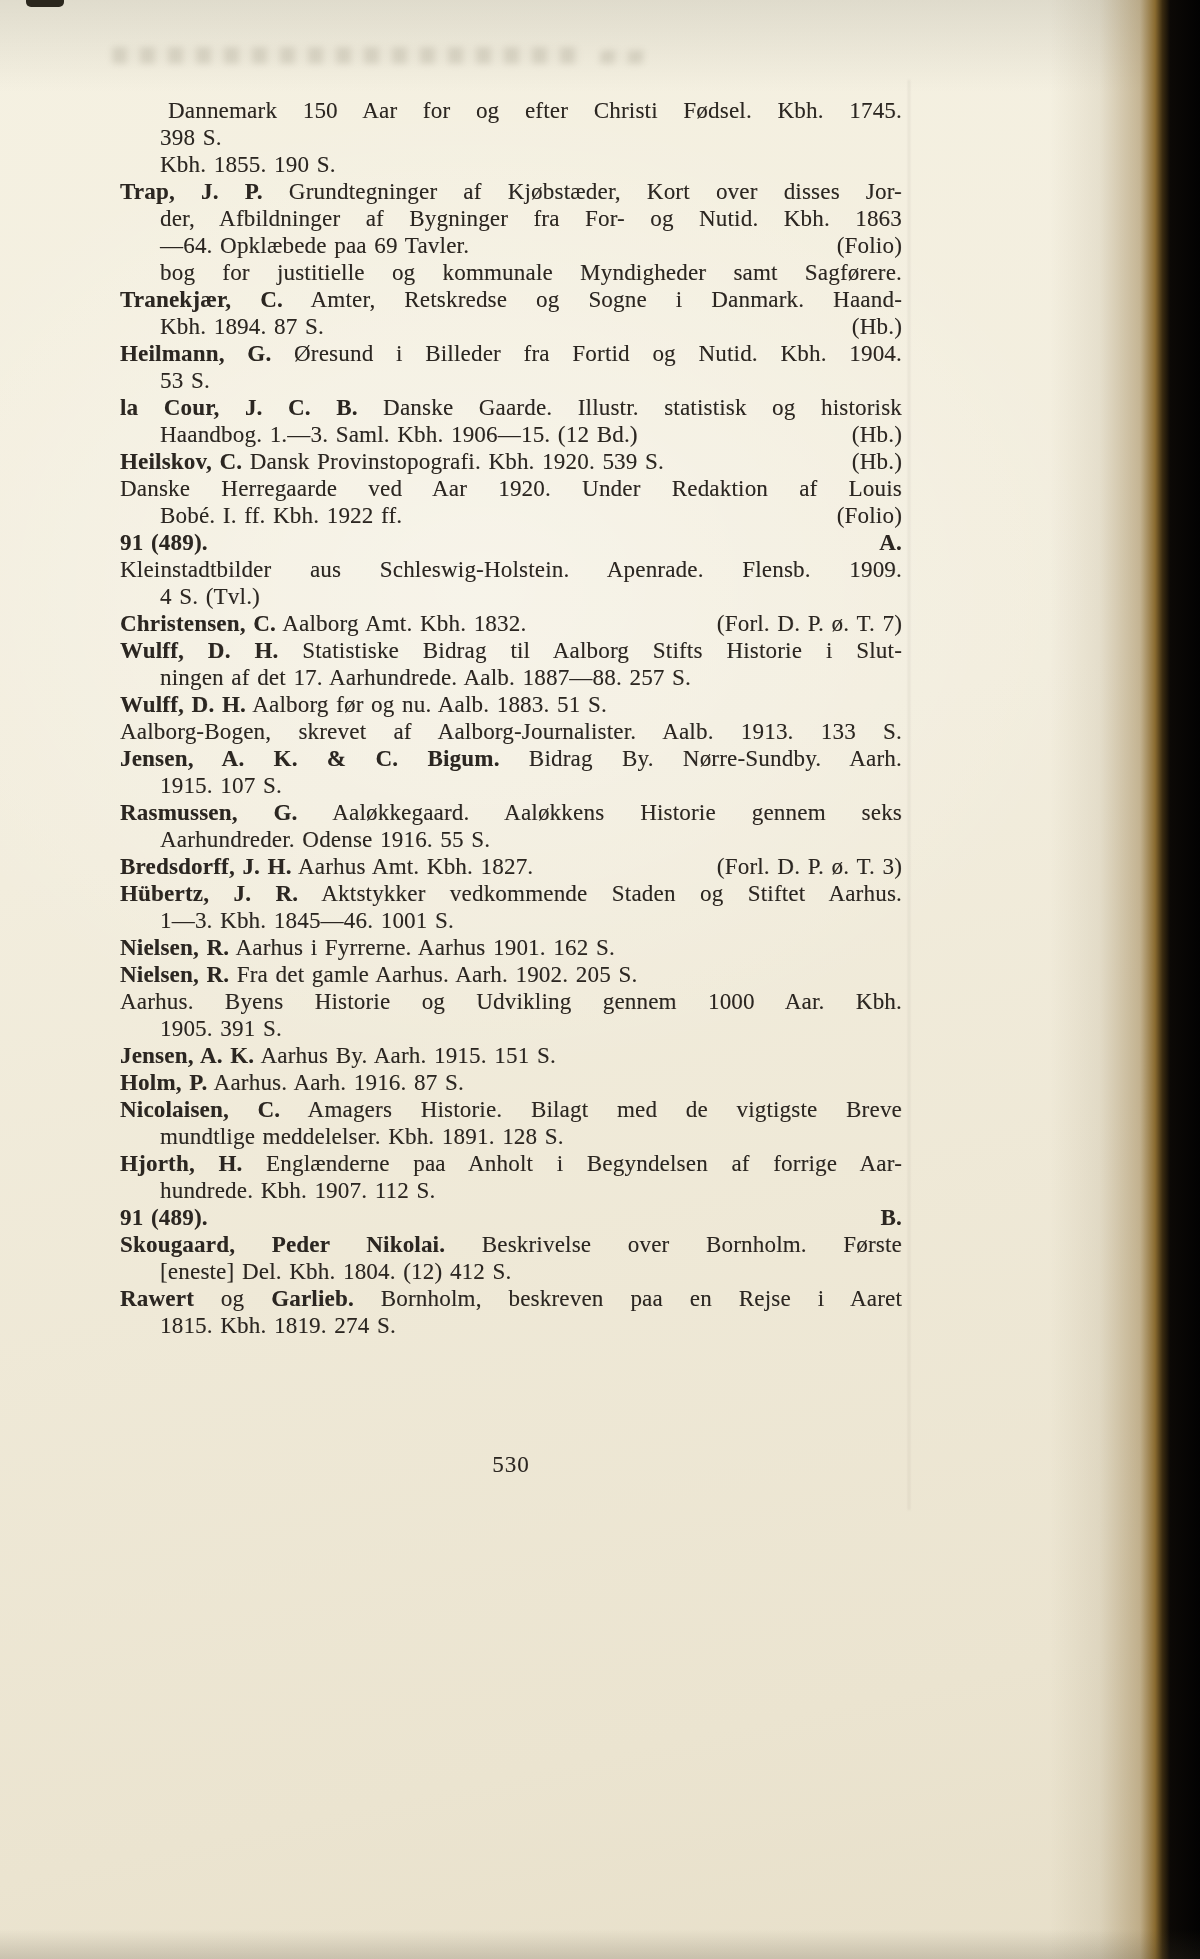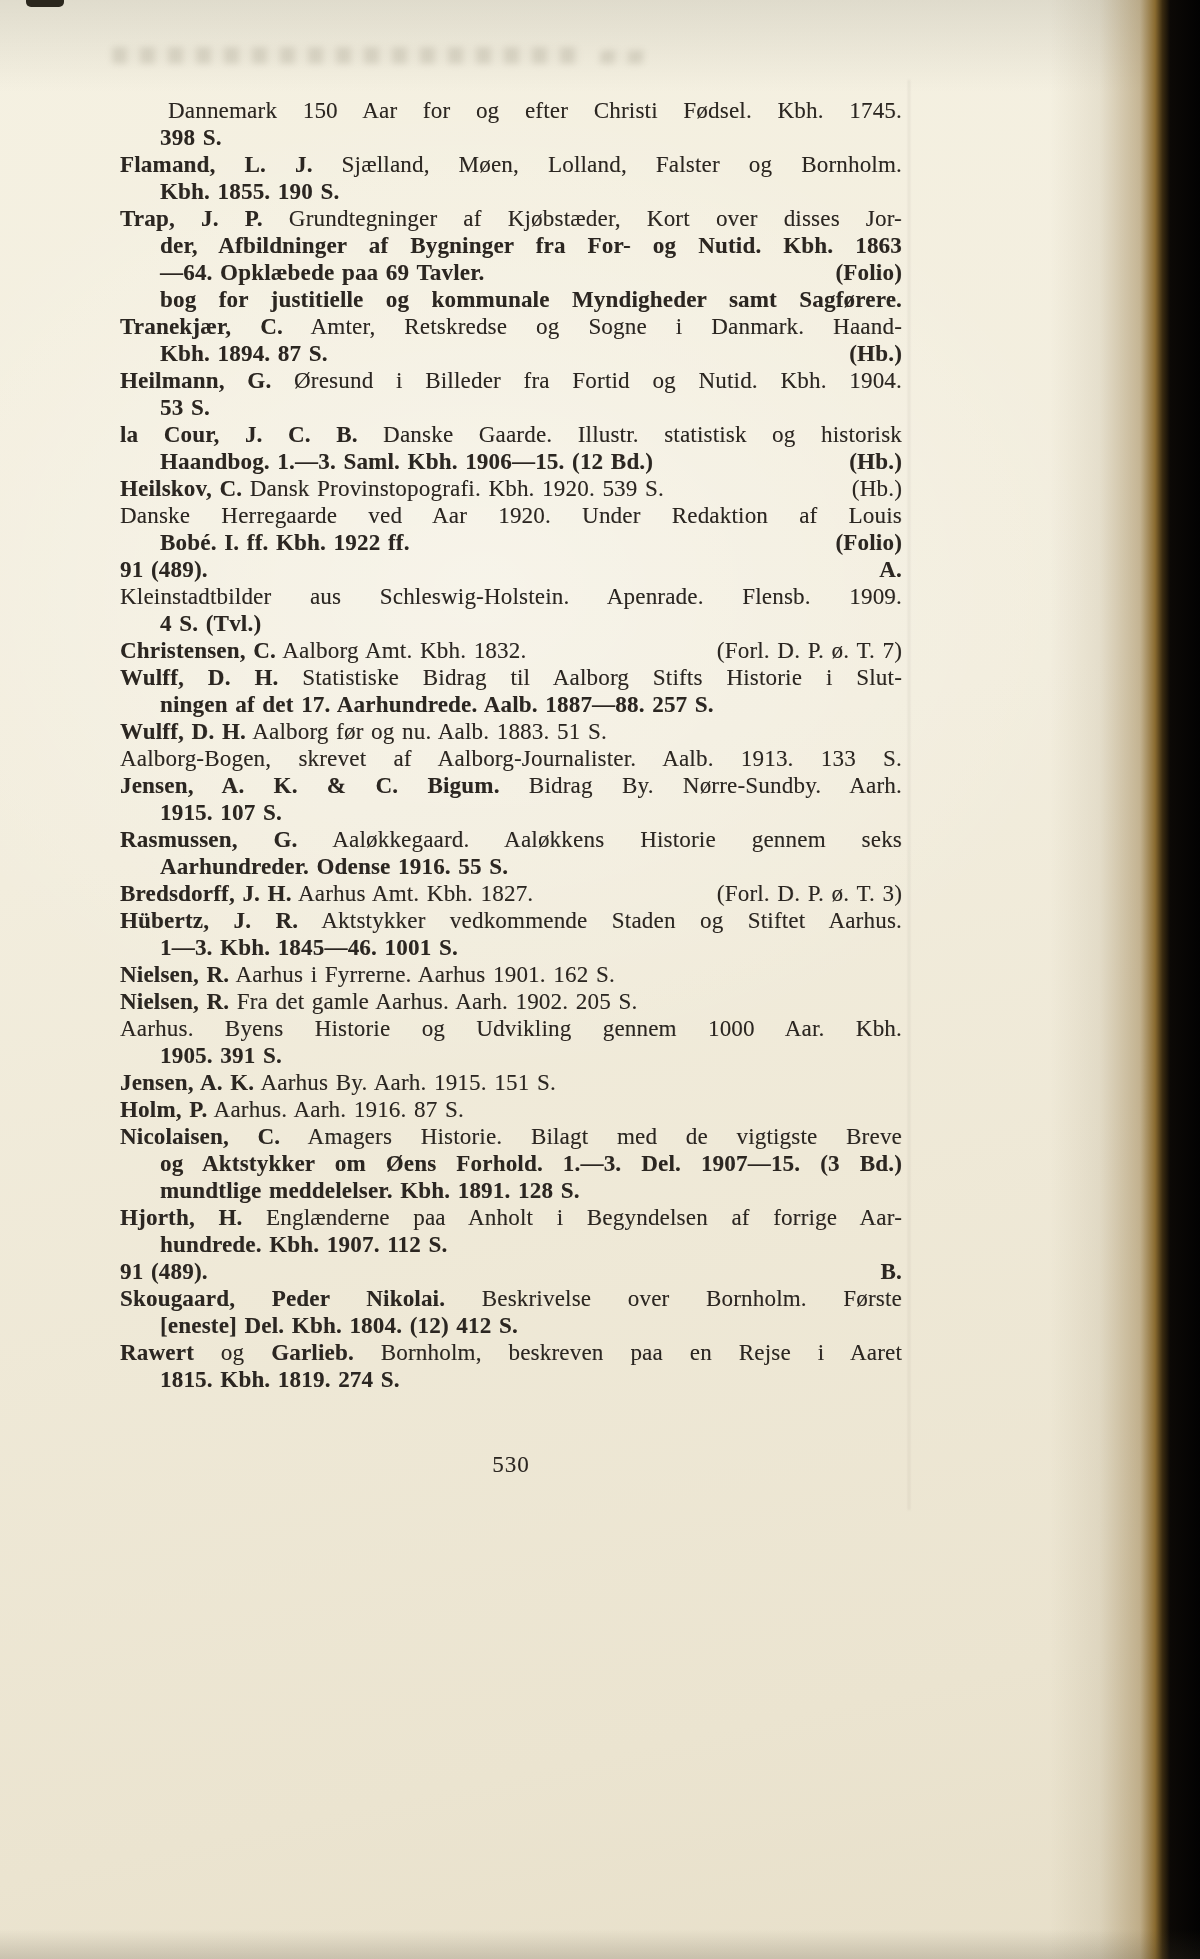--- a/index.html
+++ b/index.html
@@ -45,21 +45,21 @@
   }
 
   .text-block {
     position: absolute; left: 120px; top: 97px; width: 782px;
     font-size: 23px;
     letter-spacing: 0.2px;
     word-spacing: 1.6px;
     text-shadow: 0.3px 0.3px 0 rgba(43,38,33,0.30);
   }
   .line { height: 27px; line-height: 27px; overflow: hidden; }
-  .line.indent { padding-left: 40px; font-weight: bold; }
+  .line.indent { padding-left: 40px; }
   .line.first  { padding-left: 48px; }
   .line.j { text-align: justify; text-align-last: justify; }
   .line.r { display: flex; justify-content: space-between; }
   .b { font-weight: bold; }
 
   .page-number {
     position: absolute; left: 120px; top: 1444px; width: 782px;
     text-align: center; font-size: 23px; letter-spacing: 1px;
     text-shadow: 0.3px 0.3px 0 rgba(43,38,33,0.30);
     margin-top: 8px;
@@ -88,21 +88,20 @@
 <div class="scan-page">
   <div class="top-tint"></div>
   <div class="ghost-line g1"></div>
   <div class="ghost-line g2"></div>
   <div class="corner-mark"></div>
   <div class="crease"></div>
 
   <div class="text-block">
       <div class="line first j"><span class="lt"><span>Dannemark 150 Aar for og efter Christi Fødsel. Kbh. 1745.</span></span></div>
       <div class="line indent"><span class="lt"><span>398 S.</span></span></div>
-      <div class="line margin j"><span class="lt"><span class="b">Flamand, L. J.</span><span> Sjælland, Møen, Lolland, Falster og Bornholm.</span></span></div>
       <div class="line indent"><span class="lt"><span>Kbh. 1855. 190 S.</span></span></div>
       <div class="line margin j"><span class="lt"><span class="b">Trap, J. P.</span><span> Grundtegninger af Kjøbstæder, Kort over disses Jor-</span></span></div>
       <div class="line indent j"><span class="lt"><span>der, Afbildninger af Bygninger fra For- og Nutid. Kbh. 1863</span></span></div>
       <div class="line indent r">
         <span class="lt"><span>—64. Opklæbede paa 69 Tavler.</span></span>
         <span class="rt">(Folio)</span>
       </div>
       <div class="line indent j"><span class="lt"><span>bog for justitielle og kommunale Myndigheder samt Sagførere.</span></span></div>
       <div class="line margin j"><span class="lt"><span class="b">Tranekjær, C.</span><span> Amter, Retskredse og Sogne i Danmark. Haand-</span></span></div>
       <div class="line indent r">
@@ -149,21 +148,20 @@
       </div>
       <div class="line margin j"><span class="lt"><span class="b">Hübertz, J. R.</span><span> Aktstykker vedkommende Staden og Stiftet Aarhus.</span></span></div>
       <div class="line indent"><span class="lt"><span>1—3. Kbh. 1845—46. 1001 S.</span></span></div>
       <div class="line margin"><span class="lt"><span class="b">Nielsen, R.</span><span> Aarhus i Fyrrerne. Aarhus 1901. 162 S.</span></span></div>
       <div class="line margin"><span class="lt"><span class="b">Nielsen, R.</span><span> Fra det gamle Aarhus. Aarh. 1902. 205 S.</span></span></div>
       <div class="line margin j"><span class="lt"><span>Aarhus. Byens Historie og Udvikling gennem 1000 Aar. Kbh.</span></span></div>
       <div class="line indent"><span class="lt"><span>1905. 391 S.</span></span></div>
       <div class="line margin"><span class="lt"><span class="b">Jensen, A. K.</span><span> Aarhus By. Aarh. 1915. 151 S.</span></span></div>
       <div class="line margin"><span class="lt"><span class="b">Holm, P.</span><span> Aarhus. Aarh. 1916. 87 S.</span></span></div>
       <div class="line margin j"><span class="lt"><span class="b">Nicolaisen, C.</span><span> Amagers Historie. Bilagt med de vigtigste Breve</span></span></div>
-      <div class="line indent j"><span class="lt"><span>og Aktstykker om Øens Forhold. 1.—3. Del. 1907—15. (3 Bd.)</span></span></div>
       <div class="line indent"><span class="lt"><span>mundtlige meddelelser. Kbh. 1891. 128 S.</span></span></div>
       <div class="line margin j"><span class="lt"><span class="b">Hjorth, H.</span><span> Englænderne paa Anholt i Begyndelsen af forrige Aar-</span></span></div>
       <div class="line indent"><span class="lt"><span>hundrede. Kbh. 1907. 112 S.</span></span></div>
       <div class="line margin r">
         <span class="lt"><span class="b">91 (489).</span></span>
         <span class="rt b">B.</span>
       </div>
       <div class="line margin j"><span class="lt"><span class="b">Skougaard, Peder Nikolai.</span><span> Beskrivelse over Bornholm. Første</span></span></div>
       <div class="line indent"><span class="lt"><span>[eneste] Del. Kbh. 1804. (12) 412 S.</span></span></div>
       <div class="line margin j"><span class="lt"><span class="b">Rawert</span><span> og </span><span class="b">Garlieb.</span><span> Bornholm, beskreven paa en Rejse i Aaret</span></span></div>

